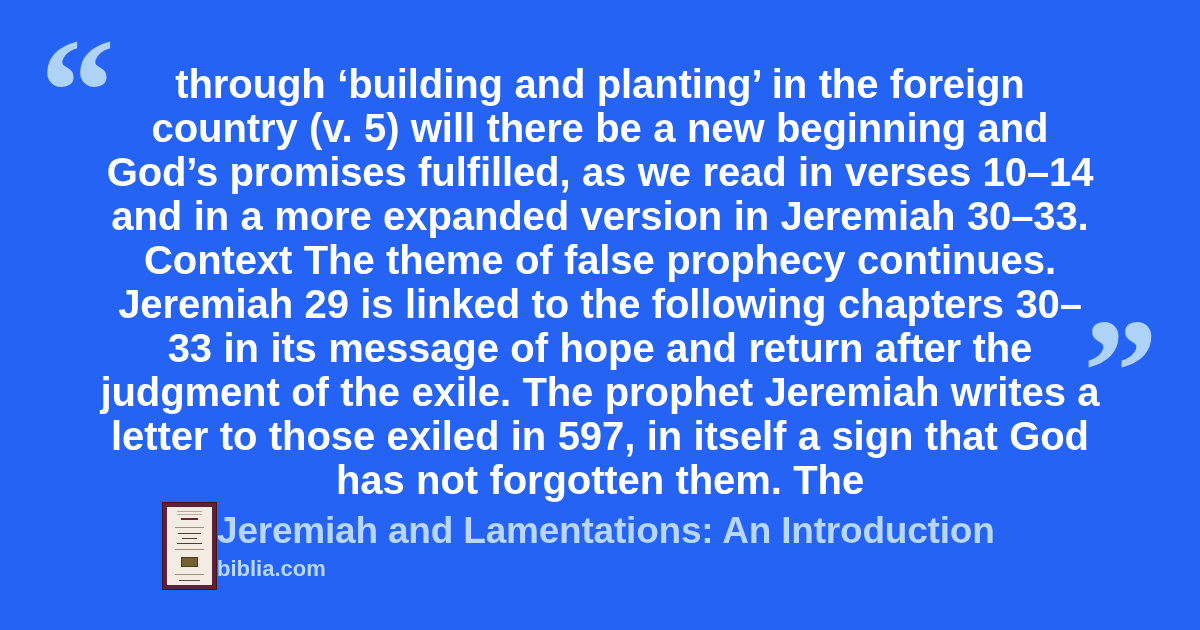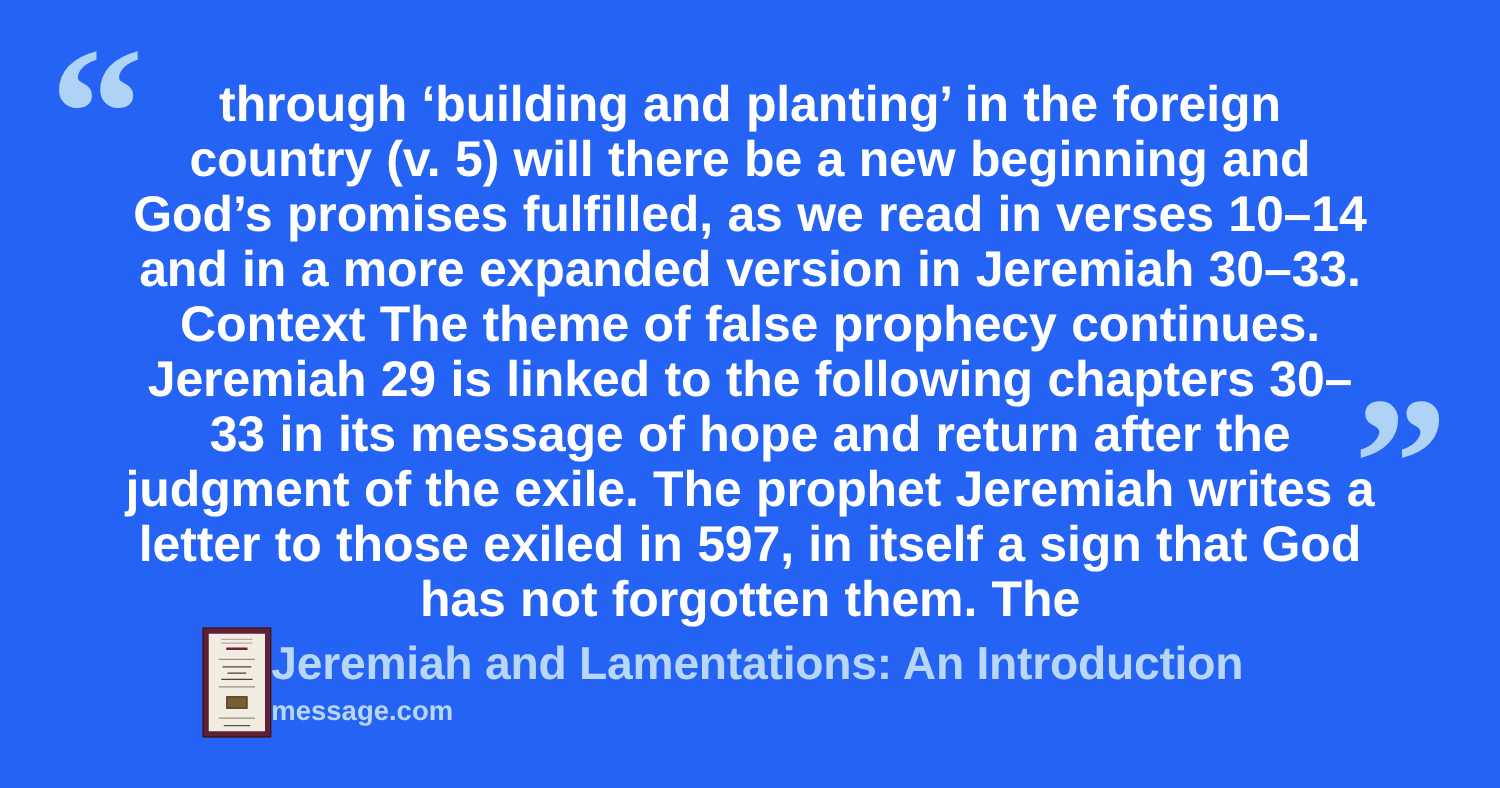--- a/index.html
+++ b/index.html
@@ -183,18 +183,18 @@
         <div class="bc-title-line" style="width:70%"></div>
         <div class="bc-rule"></div>
         <div class="bc-emblem"></div>
         <div class="bc-rule"></div>
         <div class="bc-author"></div>
       </div>
     </div>
 
     <div class="footer-text">
       <p class="book-title">Jeremiah and Lamentations: An Introduction</p>
-      <p class="source-name">message.com</p>
+      <p class="source-name">biblia.com</p>
     </div>
 
   </div>
 
 </div>
 
 </body></html>

